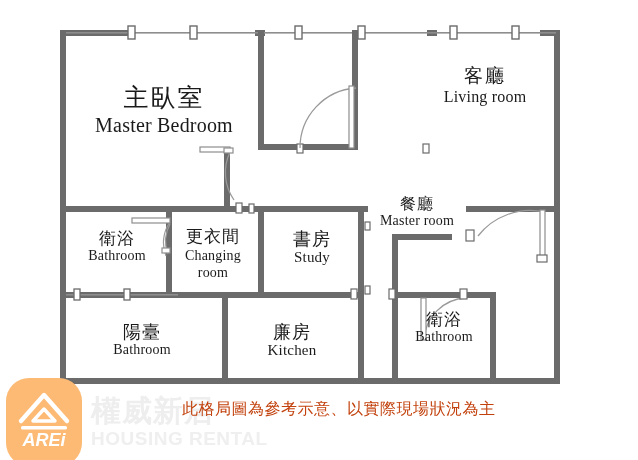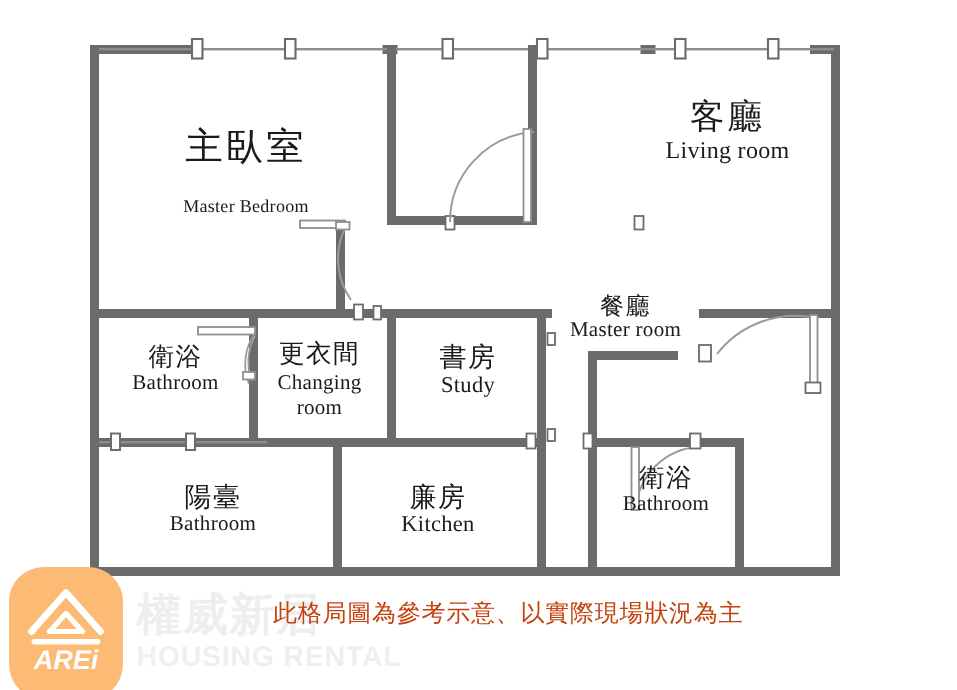--- a/index.html
+++ b/index.html
@@ -20,26 +20,26 @@
     display:block;font-family:"DejaVu Sans","Liberation Sans",sans-serif;
     font-weight:400;letter-spacing:1px;
   }
   .room-label .en{
     display:block;font-family:"Liberation Serif","DejaVu Serif",serif;
     font-weight:400;letter-spacing:.2px;
   }
 
   
   .r-master .zh{font-size:25px;letter-spacing:2px;}
-  .r-master .en{font-size:12px;margin-top:20px;}
+  .r-master .en{font-size:20px;margin-top:4px;}
 
   .r-bedroom .zh{font-size:21px;letter-spacing:2px;}
   .r-bedroom .en{font-size:15px;margin-top:2px;}
 
-  .r-living .zh{font-size:23px;letter-spacing:2px;}
+  .r-living .zh{font-size:19px;letter-spacing:2px;}
   .r-living .en{font-size:16px;margin-top:3px;}
 
   .r-dining .zh{font-size:16px;letter-spacing:1px;}
   .r-dining .en{font-size:14px;margin-top:1px;}
 
   .r-bath1 .zh{font-size:17px;letter-spacing:1px;}
   .r-bath1 .en{font-size:14px;margin-top:1px;}
 
   .r-changing{width:72px;white-space:normal;}
   .r-changing .zh{font-size:17px;letter-spacing:1px;}

